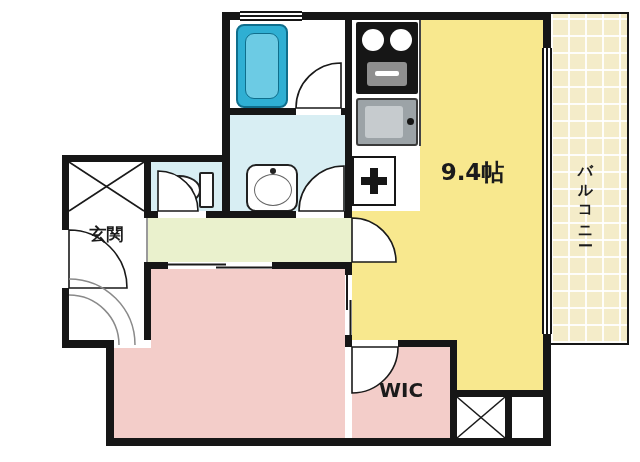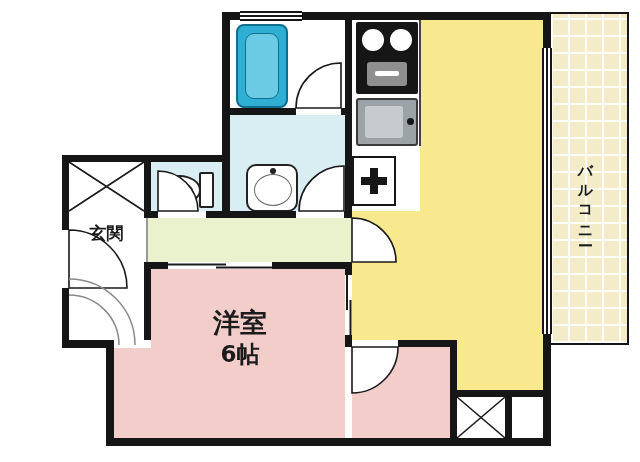--- a/index.html
+++ b/index.html
@@ -127,20 +127,18 @@
     <line x1="144" y1="162" x2="69" y2="211" stroke="#1a1a1a" stroke-width="1.6"></line>
     <line x1="457" y1="397" x2="505" y2="438" stroke="#1a1a1a" stroke-width="1.6"></line>
     <line x1="505" y1="397" x2="457" y2="438" stroke="#1a1a1a" stroke-width="1.6"></line>
     <line x1="168" y1="264.5" x2="226" y2="264.5" stroke="#1a1a1a" stroke-width="2"></line>
     <line x1="216" y1="267.5" x2="272" y2="267.5" stroke="#1a1a1a" stroke-width="2"></line>
     <line x1="347" y1="275" x2="347" y2="310" stroke="#1a1a1a" stroke-width="2"></line>
     <line x1="350.5" y1="300" x2="350.5" y2="335" stroke="#1a1a1a" stroke-width="2"></line>
   </svg>
 
   <div class="lbl" style="left:400px;top:158px;width:145px;">
+    <span class="mid">9.4帖</span>
   </div>
-  <div class="lbl" style="left:160px;top:306px;width:160px;">
-    <span class="big">洋室</span>
-    <span class="mid">6帖</span>
-  </div>
-  <div class="lbl" style="left:69px;top:224px;width:75px;font-size:17px;font-family:Liberation Mono, monospace;">玄関</div>
+  <div class="lbl" style="left:352px;top:378px;width:98px;font-size:20px;">WIC</div>
+  <div class="lbl" style="left:69px;top:224px;width:75px;font-size:17px;">玄関</div>
 
 </div>
 
 </body></html>

